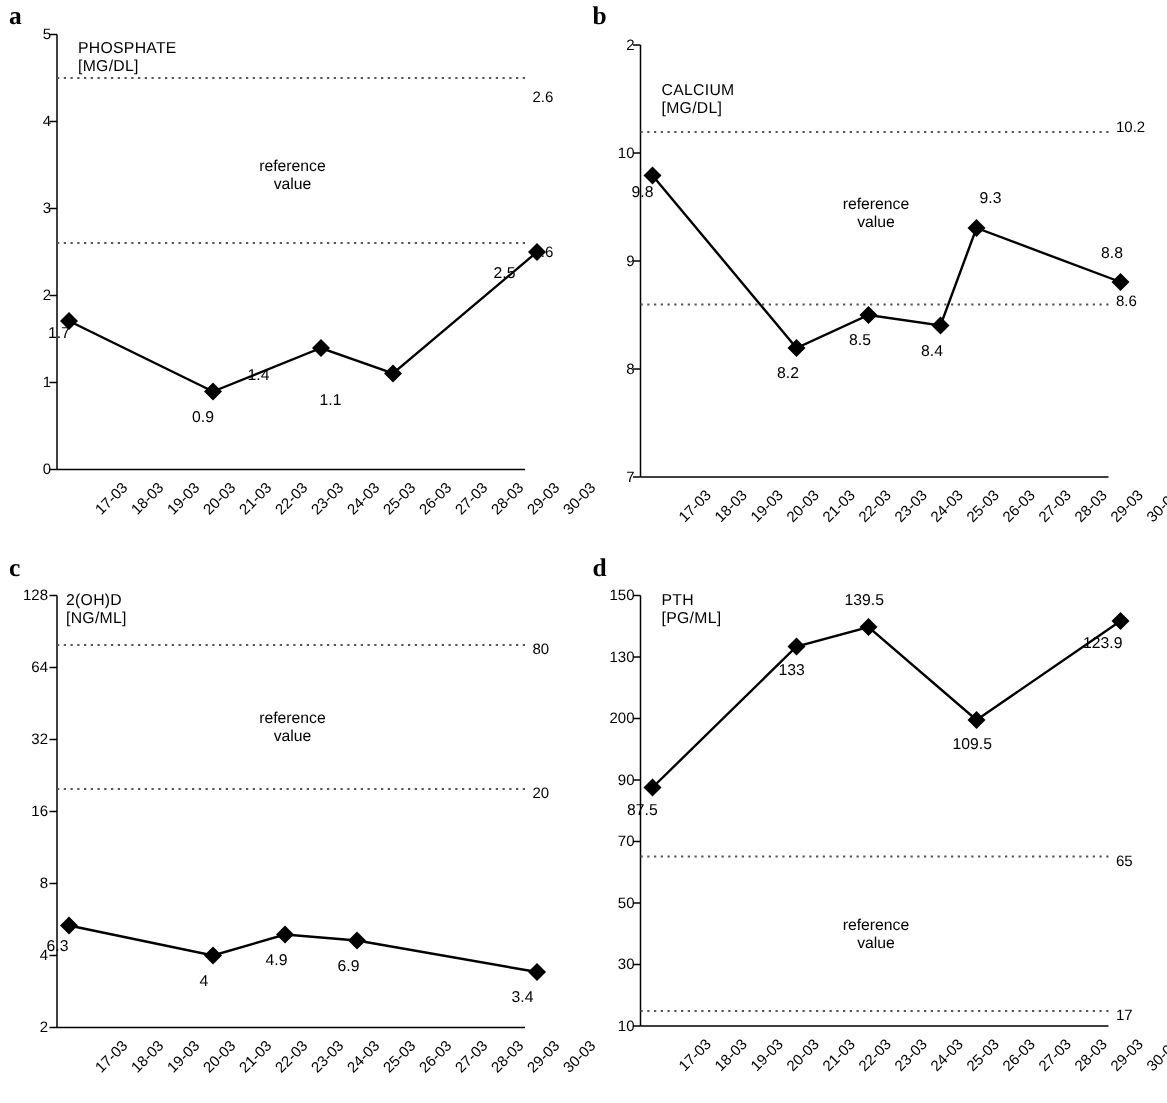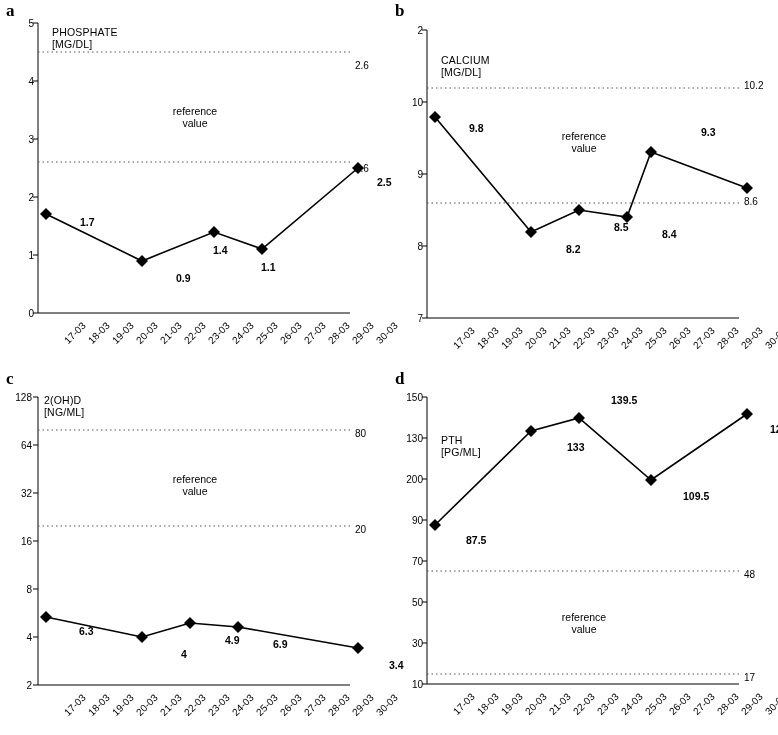--- a/index.html
+++ b/index.html
@@ -67,24 +67,23 @@
     font-family: "Liberation Sans", sans-serif;
     font-size: 10px;
     transform-origin: right top;
     transform: rotate(-45deg);
     white-space: nowrap;
     text-align: right;
   }
   .pt-label {
     position: absolute;
     font-family: "Liberation Sans", sans-serif;
-    font-weight: bold;
+    font-weight: normal;
     font-size: 10.5px;
     white-space: nowrap;
-    margin-left: 48px;
   }
   svg { display: block; }
 </style>
 </head>
 <body>
 
 <div class="figure">
 
   <div class="panel" style="left:0;top:0;width:389px;height:367px;">
     <div class="panel-letter" style="left:6px;top:2px;">a</div>
@@ -271,35 +270,35 @@
     <div class="tick-label" style="left:212px;top:324px;width:60px;">25-03</div>
     <div class="tick-label" style="left:236px;top:324px;width:60px;">26-03</div>
     <div class="tick-label" style="left:260px;top:324px;width:60px;">27-03</div>
     <div class="tick-label" style="left:284px;top:324px;width:60px;">28-03</div>
     <div class="tick-label" style="left:308px;top:324px;width:60px;">29-03</div>
     <div class="tick-label" style="left:332px;top:324px;width:60px;">30-03</div>
   </div>
 
   <div class="panel" style="left:389px;top:368px;width:389px;height:367px;">
     <div class="panel-letter" style="left:6px;top:2px;">d</div>
-    <div class="chart-title" style="left:52px;top:26px;margin-top:40px;">PTH
+    <div class="chart-title" style="left:52px;top:26px;">PTH
 [PG/ML]</div>
     <div class="ref-text" style="left:150px;top:243px;width:90px;">reference
 value</div>
 
     <div class="axis-label" style="left:2px;top:24px;width:32px;">150</div>
     <div class="axis-label" style="left:2px;top:65px;width:32px;">130</div>
     <div class="axis-label" style="left:2px;top:106px;width:32px;">200</div>
     <div class="axis-label" style="left:2px;top:147px;width:32px;">90</div>
     <div class="axis-label" style="left:2px;top:188px;width:32px;">70</div>
     <div class="axis-label" style="left:2px;top:229px;width:32px;">50</div>
     <div class="axis-label" style="left:2px;top:270px;width:32px;">30</div>
     <div class="axis-label" style="left:2px;top:311px;width:32px;">10</div>
 
-    <div class="ref-label" style="left:355px;top:201px;">48</div>
+    <div class="ref-label" style="left:355px;top:201px;">65</div>
     <div class="ref-label" style="left:355px;top:304px;">17</div>
 
     <svg class="plot" style="left:0;top:0;" width="389" height="330">
       <line x1="38" y1="29" x2="38" y2="316" stroke="#000" stroke-width="1"></line>
       <line x1="38" y1="316" x2="350" y2="316" stroke="#000" stroke-width="1"></line>
       <line x1="33" y1="29" x2="38" y2="29" stroke="#000" stroke-width="1"></line>
       <line x1="33" y1="70" x2="38" y2="70" stroke="#000" stroke-width="1"></line>
       <line x1="33" y1="111" x2="38" y2="111" stroke="#000" stroke-width="1"></line>
       <line x1="33" y1="152" x2="38" y2="152" stroke="#000" stroke-width="1"></line>
       <line x1="33" y1="193" x2="38" y2="193" stroke="#000" stroke-width="1"></line>

